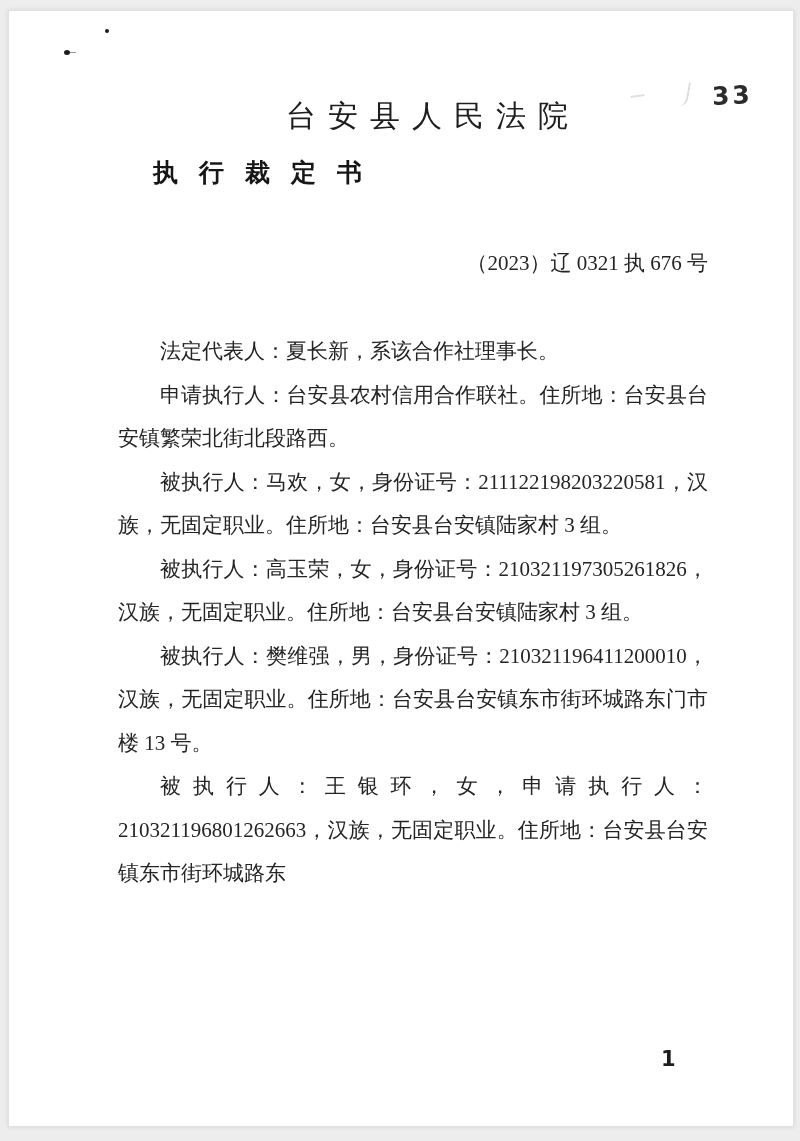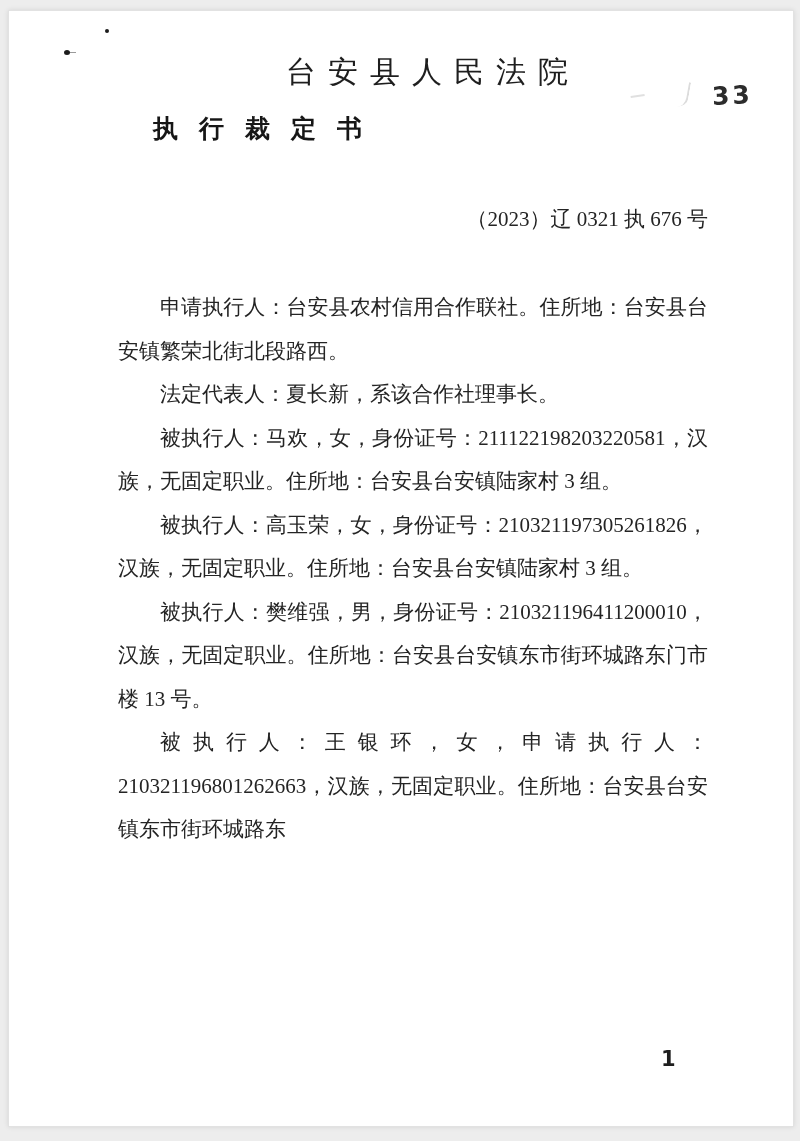--- a/index.html
+++ b/index.html
@@ -79,21 +79,21 @@
     transform: rotate(-3deg);
   }
   .content {
     position: absolute;
     left: 109px;
     top: 0;
     width: 590px;
   }
   .court-name {
     margin: 0;
-    padding-top: 41px;
+    padding-top: 85px;
     font-size: 30px;
     font-weight: 400;
     line-height: 40px;
     text-align: center;
     letter-spacing: 12px;
     padding-left: 12px;
     transform: translateX(14px);
     color: #1e1e1e;
     white-space: nowrap;
   }
@@ -151,22 +151,22 @@
     <div class="corner-num">33</div>
 
     <div class="content">
       <h1 class="court-name">台安县人民法院</h1>
 
       <h2 class="doc-title">执行裁定书</h2>
 
       <div class="case-no">（2023）辽 0321 执 676 号</div>
 
       <div class="body-text">
+        <p>法定代表人：夏长新，系该合作社理事长。</p>
         <p>申请执行人：台安县农村信用合作联社。住所地：台安县台安镇繁荣北街北段路西。</p>
-        <p>法定代表人：夏长新，系该合作社理事长。</p>
         <p>被执行人：马欢，女，身份证号：211122198203220581，汉族，无固定职业。住所地：台安县台安镇陆家村 3 组。</p>
         <p>被执行人：高玉荣，女，身份证号：210321197305261826，汉族，无固定职业。住所地：台安县台安镇陆家村 3 组。</p>
         <p>被执行人：樊维强，男，身份证号：210321196411200010，汉族，无固定职业。住所地：台安县台安镇东市街环城路东门市楼 13 号。</p>
         <p>被执行人：王银环，女，申请执行人：210321196801262663，汉族，无固定职业。住所地：台安县台安镇东市街环城路东</p>
       </div>
     </div>
 
     <div class="page-num">1</div>
   </div>
 </div>

